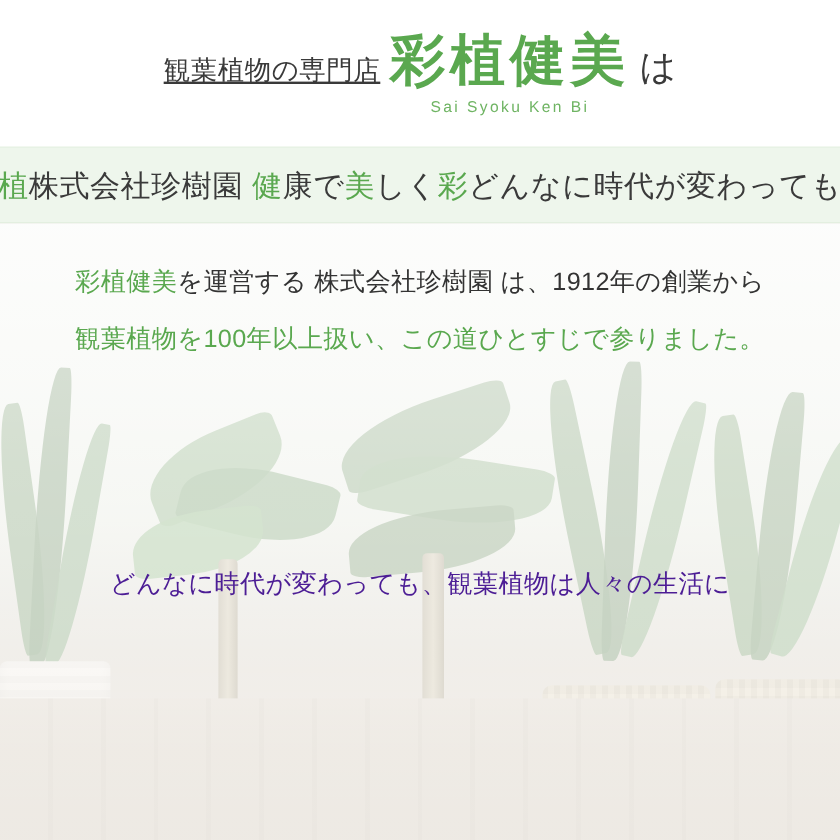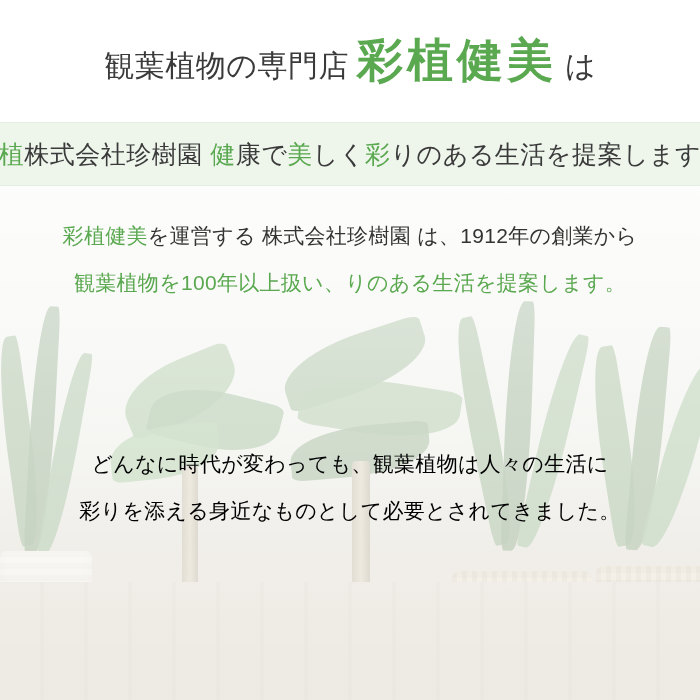--- a/index.html
+++ b/index.html
@@ -31,23 +31,24 @@
     align-items: center;
     justify-content: center;
   }
   .header-inner {
     display: flex;
     align-items: baseline;
     justify-content: center;
     white-space: nowrap;
   }
   .head-lead {
-    font-size: 30px;
+    font-size: 22px;
     color: #3a3a3a;
     letter-spacing: 0.5px;
+    text-decoration: underline;
   }
   .brand-wrap {
     display: inline-flex;
     flex-direction: column;
     align-items: center;
     margin: 0 8px;
   }
   .brand-kanji {
     font-size: 46px;
     font-weight: bold;
@@ -185,41 +186,42 @@
     line-height: 1.55;
     color: #3b3b3b;
     white-space: nowrap;
     letter-spacing: 0.3px;
   }
   .para p:last-child { margin-bottom: 0; }
   .para .g { color: #5aa84f; }
   .para .dark { color: #333333; }
 
   .para-mid p {
-    color: #000000;
+    color: #4c1d95;
   }
 </style>
 </head>
 <body>
 
 <div class="page">
 
   <div class="header">
     <div class="header-inner">
       <span class="head-lead">観葉植物の専門店</span>
       <span class="brand-wrap">
         <span class="brand-kanji">彩植健美</span>
+        <span class="brand-romaji">Sai  Syoku  Ken  Bi</span>
       </span>
       <span class="head-tail">は</span>
     </div>
   </div>
 
   <div class="band">
     <div class="band-text">
-      <span class="g">植</span><span>株式会社珍樹園 </span><span class="g">健</span><span>康で</span><span class="g">美</span><span>しく</span><span class="g">彩</span><span>りのある生活を提案します</span>
+      <span class="g">植</span><span>株式会社珍樹園 </span><span class="g">健</span><span>康で</span><span class="g">美</span><span>しく</span><span class="g">彩</span><span>どんなに時代が変わっても</span>
     </div>
   </div>
 
   <div class="photo">
 
     <div class="bg-sky"></div>
 
     <div>
       <div class="leaf" style="left:6px; top:150px; width:26px; height:210px; background:#4d7a3e; transform:rotate(-8deg);"></div>
       <div class="leaf" style="left:30px; top:120px; width:24px; height:250px; background:#3f6b33; transform:rotate(3deg);"></div>
@@ -259,26 +261,25 @@
 
     <div class="floor"></div>
     <div class="scrim"></div>
 
     <div class="copy">
 
       <div class="para">
         <p>
           <span class="g">彩植健美</span><span class="dark">を運営する 株式会社珍樹園 は、1912年の創業から</span>
         </p>
-        <p class="g">観葉植物を100年以上扱い、りのある生活を提案します。</p>
+        <p class="g">観葉植物を100年以上扱い、この道ひとすじで参りました。</p>
       </div>
 
       <div class="para para-mid">
         <p>どんなに時代が変わっても、観葉植物は人々の生活に</p>
-        <p>彩りを添える身近なものとして必要とされてきました。</p>
       </div>
 
       <div class="para">
       </div>
 
     </div>
   </div>
 </div>
 
 </body></html>

